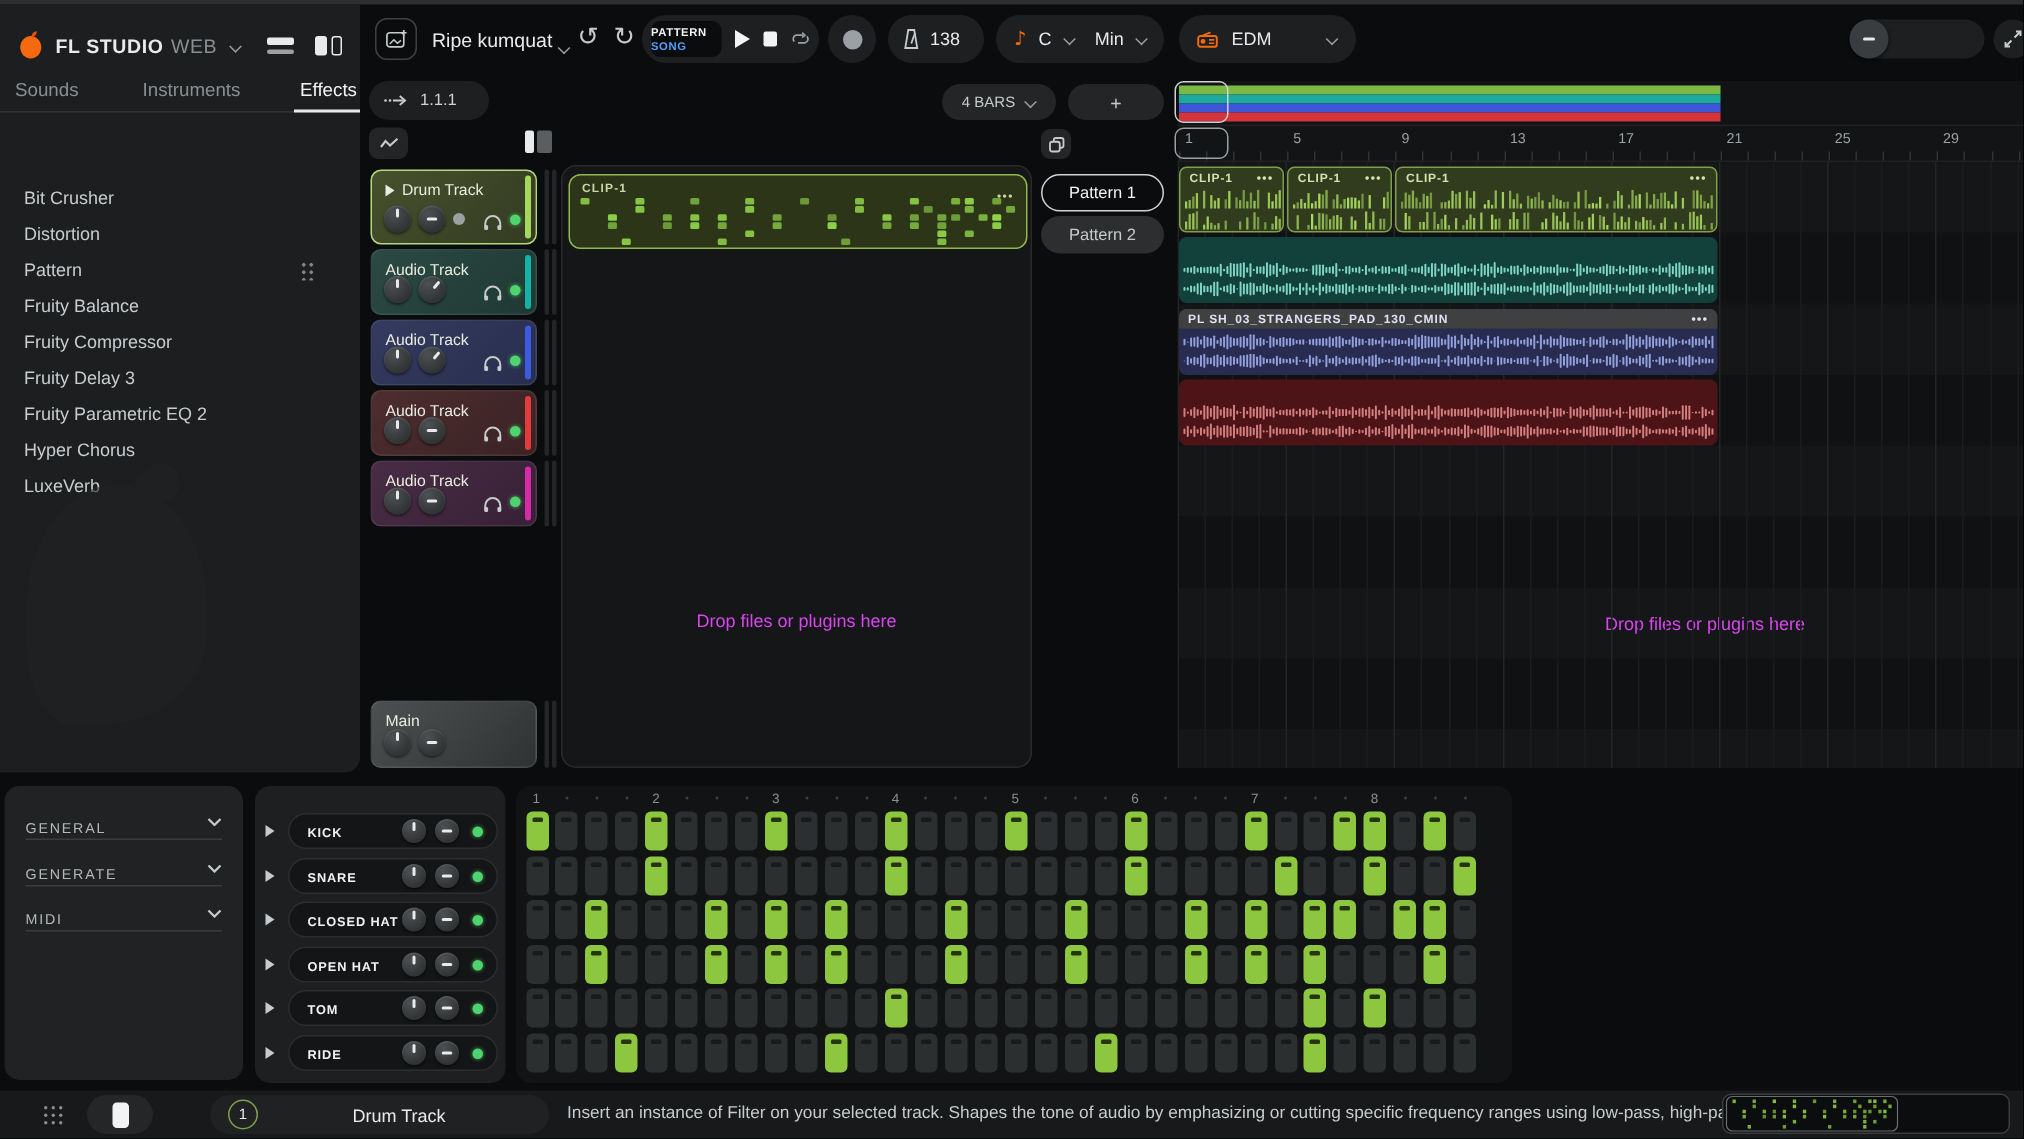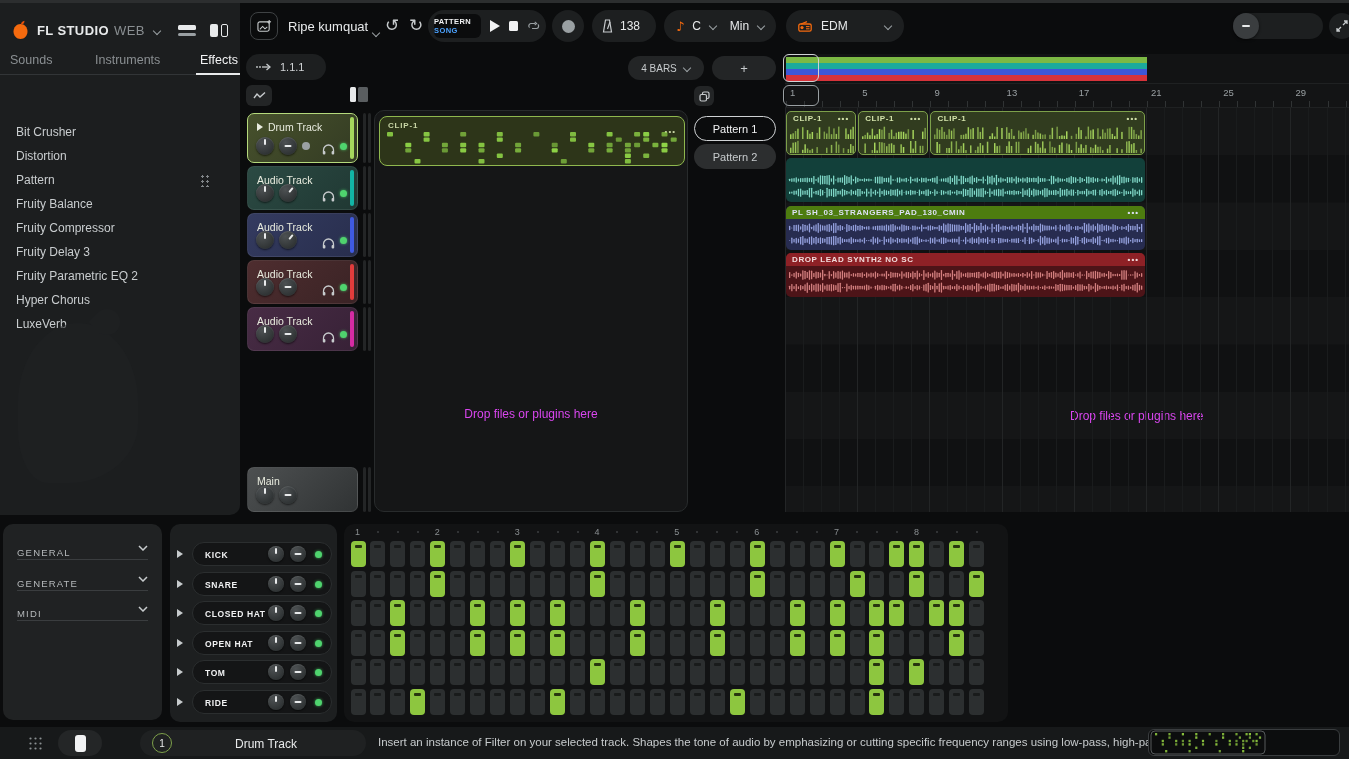--- a/index.html
+++ b/index.html
@@ -1110,21 +1110,21 @@
             <rect x="341.8" y="20.3" width="1.3" height="2.7" rx="0.6" fill="#7fd6c6"></rect>
             <rect x="344.0" y="20.1" width="1.3" height="3.1" rx="0.6" fill="#7fd6c6"></rect>
             <rect x="346.2" y="17.3" width="1.3" height="8.5" rx="0.6" fill="#7fd6c6"></rect>
             <rect x="348.4" y="18.6" width="1.3" height="5.9" rx="0.6" fill="#7fd6c6"></rect>
             <rect x="350.6" y="20.3" width="1.3" height="2.7" rx="0.6" fill="#7fd6c6"></rect>
             <rect x="352.8" y="18.5" width="1.3" height="6.3" rx="0.6" fill="#7fd6c6"></rect>
             <rect x="355.0" y="18.9" width="1.3" height="5.4" rx="0.6" fill="#7fd6c6"></rect>
           </svg></div>
       </div>
       <div class="clip" style="left: 1px; top: 97.6px; width: 359px; height: 44px; background: rgb(39, 44, 80);">
-        <div class="chead" style="background:#4d7c0f;color:#dde1f5">
+        <div class="chead" style="background:#404040;color:#dde1f5">
           <span>PL SH_03_STRANGERS_PAD_130_CMIN</span>
           <span class="cmore dots3"></span>
         </div>
         <div style="position:absolute;left:0;top:13px;right:0;bottom:0;"><svg width="359" height="30">
             <rect x="3.0" y="6.8" width="1.3" height="4.4" rx="0.6" fill="#94a0dd"></rect>
             <rect x="5.2" y="8.6" width="1.3" height="0.9" rx="0.6" fill="#94a0dd"></rect>
             <rect x="7.4" y="6.0" width="1.3" height="6.1" rx="0.6" fill="#94a0dd"></rect>
             <rect x="9.6" y="5.8" width="1.3" height="6.3" rx="0.6" fill="#94a0dd"></rect>
             <rect x="11.8" y="5.4" width="1.3" height="7.3" rx="0.6" fill="#94a0dd"></rect>
             <rect x="14.0" y="7.2" width="1.3" height="3.5" rx="0.6" fill="#94a0dd"></rect>
@@ -1440,24 +1440,20 @@
             <rect x="341.8" y="18.6" width="1.3" height="5.9" rx="0.6" fill="#94a0dd"></rect>
             <rect x="344.0" y="20.7" width="1.3" height="1.9" rx="0.6" fill="#94a0dd"></rect>
             <rect x="346.2" y="18.9" width="1.3" height="5.3" rx="0.6" fill="#94a0dd"></rect>
             <rect x="348.4" y="20.1" width="1.3" height="2.9" rx="0.6" fill="#94a0dd"></rect>
             <rect x="350.6" y="19.7" width="1.3" height="3.8" rx="0.6" fill="#94a0dd"></rect>
             <rect x="352.8" y="20.2" width="1.3" height="2.9" rx="0.6" fill="#94a0dd"></rect>
             <rect x="355.0" y="20.1" width="1.3" height="3.0" rx="0.6" fill="#94a0dd"></rect>
           </svg></div>
       </div>
       <div class="clip" style="left: 1px; top: 144.9px; width: 359px; height: 44px; background: rgb(77, 20, 24);">
-        <div class="chead" style="background:#8e2126;color:#f2dcdc">
-          <span>DROP LEAD SYNTH2 NO SC</span>
-          <span class="cmore dots3"></span>
-        </div>
         <div style="position:absolute;left:0;top:13px;right:0;bottom:0;"><svg width="359" height="30">
             <rect x="3.0" y="6.0" width="1.3" height="6.0" rx="0.6" fill="#d37f7f"></rect>
             <rect x="5.2" y="8.3" width="1.3" height="1.5" rx="0.6" fill="#d37f7f"></rect>
             <rect x="7.4" y="6.9" width="1.3" height="4.3" rx="0.6" fill="#d37f7f"></rect>
             <rect x="9.6" y="5.4" width="1.3" height="7.3" rx="0.6" fill="#d37f7f"></rect>
             <rect x="11.8" y="6.7" width="1.3" height="4.5" rx="0.6" fill="#d37f7f"></rect>
             <rect x="14.0" y="7.5" width="1.3" height="3.0" rx="0.6" fill="#d37f7f"></rect>
             <rect x="16.2" y="4.2" width="1.3" height="9.6" rx="0.6" fill="#d37f7f"></rect>
             <rect x="18.4" y="4.7" width="1.3" height="8.6" rx="0.6" fill="#d37f7f"></rect>
             <rect x="20.6" y="6.0" width="1.3" height="6.0" rx="0.6" fill="#d37f7f"></rect>

